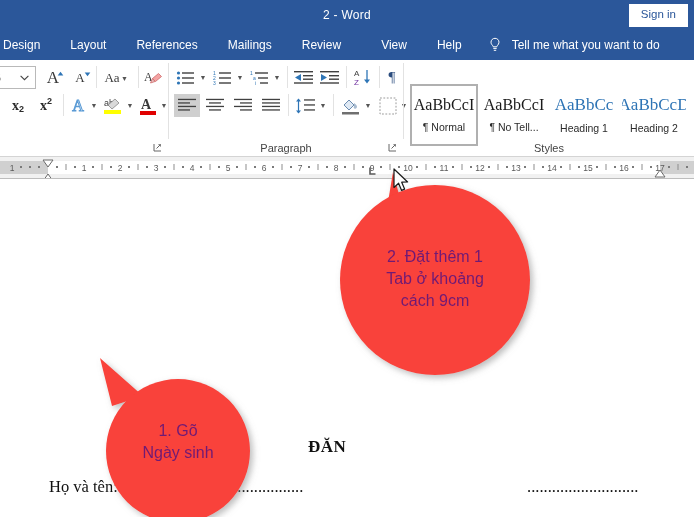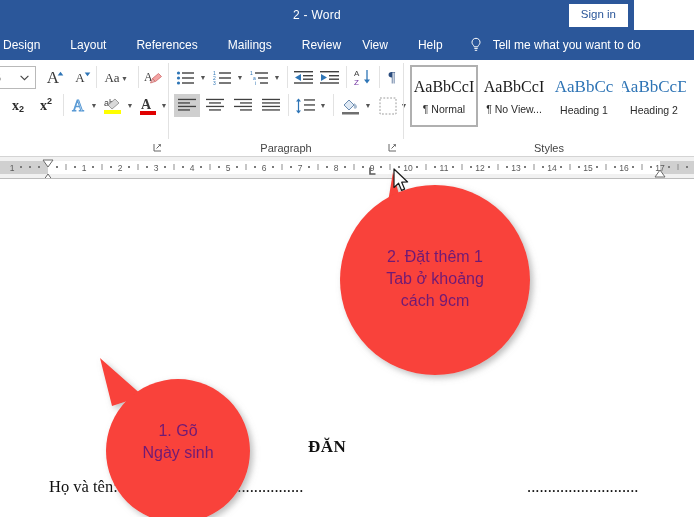--- a/index.html
+++ b/index.html
@@ -6,21 +6,21 @@
   html, body {
     width: 694px; height: 517px;
     overflow: hidden;
     font-family: "Liberation Sans", sans-serif;
     background: #ffffff;
   }
   #app { position: relative; width: 694px; height: 517px; overflow: hidden; }
 
   
   .titlebar {
-    position: absolute; left: 0; top: 0; width: 634px; height: 30px;
+    position: absolute; left: 0; top: 0; width: 694px; height: 30px;
     background: #2b579a;
     display: flex; align-items: center; justify-content: center;
   }
   .titlebar-title {
     color: #ffffff; font-size: 12px; letter-spacing: .3px;
     font-family: "Liberation Sans", sans-serif;
   }
   .signin-btn {
     position: absolute; right: 6px; top: 4px;
     background: #ffffff; color: #2b579a;
@@ -35,21 +35,21 @@
   }
   .tab {
     color: #ffffff; font-size: 12px; padding: 0 0; cursor: pointer;
     white-space: nowrap;
   }
   .tab-design   { margin-left: 3px; }
   .tab-layout   { margin-left: 30px; }
   .tab-refs     { margin-left: 30px; }
   .tab-mailings { margin-left: 30px; }
   .tab-review   { margin-left: 30px; }
-  .tab-view     { margin-left: 21px; }
+  .tab-view     { margin-left: 40px; }
   .tab-help     { margin-left: 30px; }
   .tellme-wrap {
     display: flex; align-items: center; margin-left: 26px; cursor: text;
   }
   .bulb { width: 14px; height: 16px; margin-right: 10px; display:block; }
   .tellme-text { color: #ffffff; font-size: 12px; white-space: nowrap; }
 
   
   .ribbon {
     position: absolute; left: 0; top: 60px; width: 694px; height: 97px;
@@ -438,28 +438,28 @@
           <path d="M1 1 L1 8 L8 8" fill="none" stroke="#666" stroke-width="1"></path>
           <path d="M7.5 1.5 L3.5 5.5" stroke="#666" stroke-width="1"></path>
           <path d="M7.8 1.2 L7.8 4 L5 1.2 Z" fill="#666"></path>
         </svg>
       </div>
     </div>
 
     <div class="sep-v" style="left:403px;"></div>
 
     <div class="grp" style="left:404px; width:290px;">
-      <div id="styles-gallery" style="position:absolute; left:6px; top:5px; height:63px; display:flex;">
+      <div id="styles-gallery" style="position:absolute; left:6px; top:23px; height:63px; display:flex;align-items:center;">
           <div style="width: 68px; height: 62px; display: flex; flex-direction: column; align-items: center; justify-content: center; cursor: pointer; margin-right: 2px; overflow: hidden; border: 2px solid rgb(176, 176, 176); background: rgb(255, 255, 255);">
             <div style="font-family: &quot;Liberation Serif&quot;, serif; font-size: 16px; white-space: nowrap; margin-bottom: 7px; color: rgb(26, 26, 26);">AaBbCcI</div>
             <div style="font-size: 10.5px; color: rgb(43, 43, 43); white-space: nowrap; font-family: &quot;Liberation Sans&quot;, sans-serif;">¶ Normal</div>
           </div>
           <div style="width: 68px; height: 62px; display: flex; flex-direction: column; align-items: center; justify-content: center; cursor: pointer; margin-right: 2px; overflow: hidden; border: 2px solid transparent;">
             <div style="font-family: &quot;Liberation Serif&quot;, serif; font-size: 16px; white-space: nowrap; margin-bottom: 7px; color: rgb(26, 26, 26);">AaBbCcI</div>
-            <div style="font-size: 10.5px; color: rgb(43, 43, 43); white-space: nowrap; font-family: &quot;Liberation Sans&quot;, sans-serif;">¶ No View...</div>
+            <div style="font-size: 10.5px; color: rgb(43, 43, 43); white-space: nowrap; font-family: &quot;Liberation Sans&quot;, sans-serif;">¶ No Tell...</div>
           </div>
           <div style="width: 68px; height: 62px; display: flex; flex-direction: column; align-items: center; justify-content: center; cursor: pointer; margin-right: 2px; overflow: hidden; border: 2px solid transparent;">
             <div style="font-family: &quot;Liberation Serif&quot;, serif; white-space: nowrap; margin-bottom: 7px; color: rgb(46, 116, 181); font-weight: normal; font-size: 17px;">AaBbCc</div>
             <div style="font-size: 10.5px; color: rgb(43, 43, 43); white-space: nowrap; font-family: &quot;Liberation Sans&quot;, sans-serif;">Heading 1</div>
           </div>
           <div style="width: 68px; height: 62px; display: flex; flex-direction: column; align-items: center; justify-content: center; cursor: pointer; margin-right: 2px; overflow: hidden; border: 2px solid transparent;">
             <div style="font-family: &quot;Liberation Serif&quot;, serif; white-space: nowrap; margin-bottom: 7px; color: rgb(46, 116, 181); font-weight: normal; font-size: 17px;">AaBbCcD</div>
             <div style="font-size: 10.5px; color: rgb(43, 43, 43); white-space: nowrap; font-family: &quot;Liberation Sans&quot;, sans-serif;">Heading 2</div>
           </div>
         </div>

